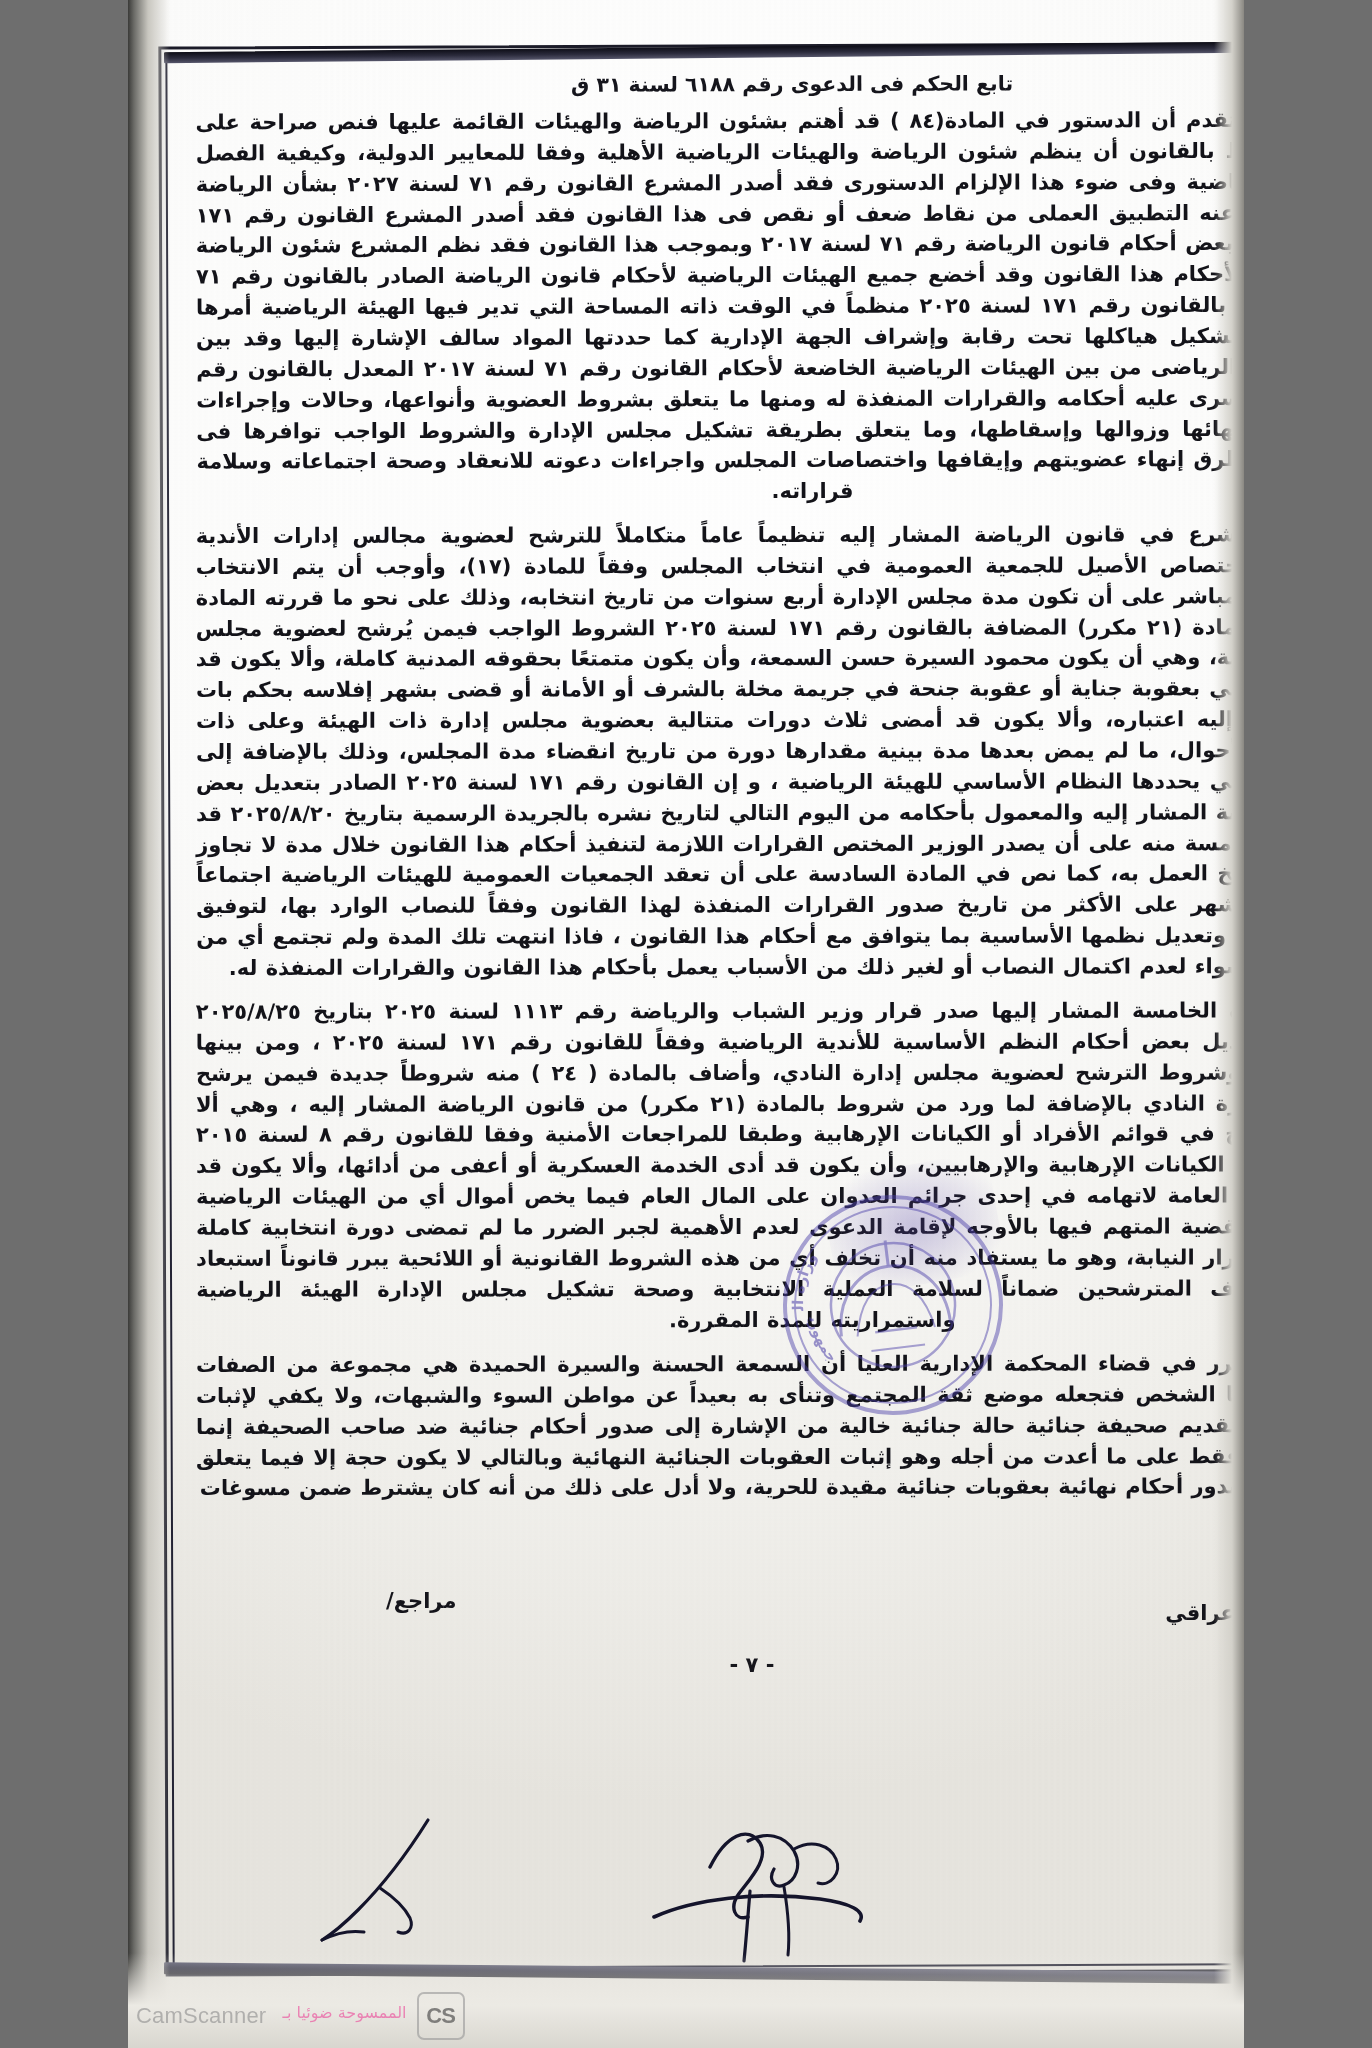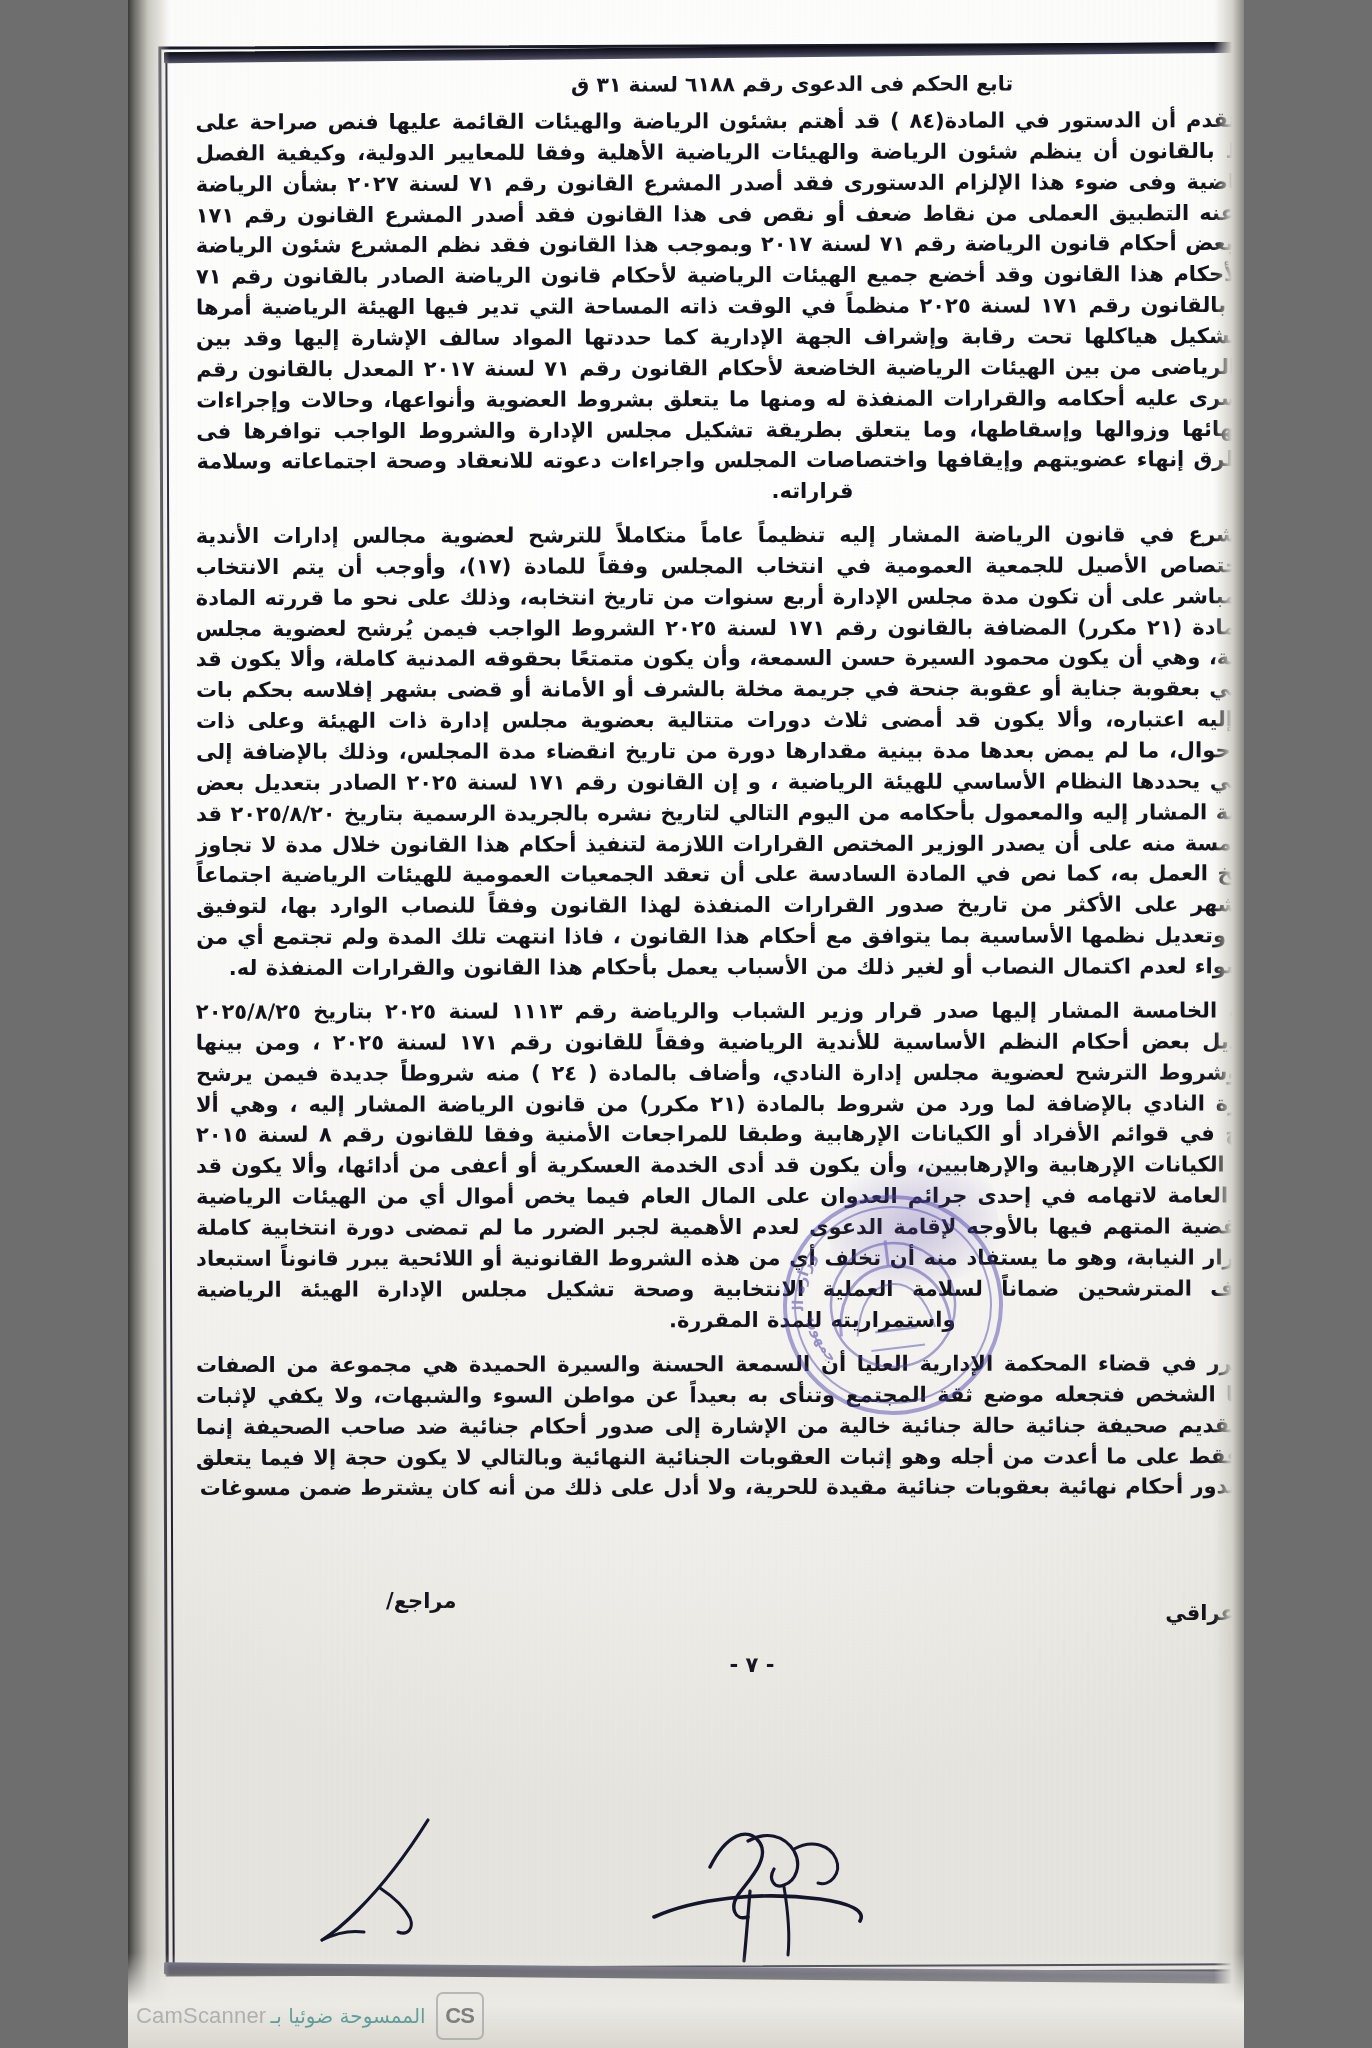--- a/index.html
+++ b/index.html
@@ -229,34 +229,34 @@
     font-size: 22px;
     font-weight: 700;
     display: flex;
     align-items: center;
     justify-content: center;
     font-family: "Liberation Sans", sans-serif;
     letter-spacing: -1px;
   }
   .cs-text {
     display: flex;
-    align-items: center;
-    gap: 4px;
+    align-items: flex-start;
+    gap: 16px;
     direction: ltr;
   }
   .cs-brand {
     font-family: "Liberation Sans", sans-serif;
     font-size: 22px;
     color: #8f8f8f;
     letter-spacing: .2px;
   }
   .cs-ar {
     font-family: "DejaVu Sans", sans-serif;
-    font-size: 20px;
-    color: #0f766e;
+    font-size: 16px;
+    color: #ec4899;
     direction: rtl;
   }
 </style>
 </head>
 <body>
 
 <div class="page">
 
   <div class="paper-bg"></div>
   <div class="paper-grain"></div>

